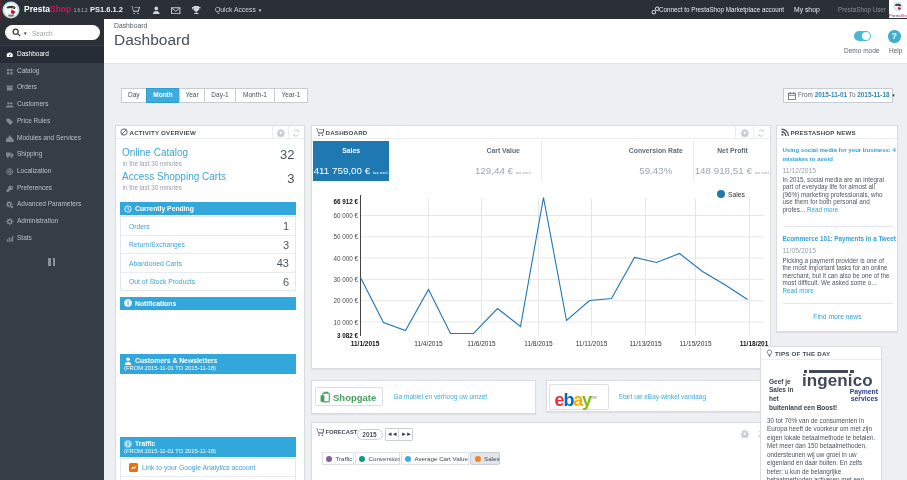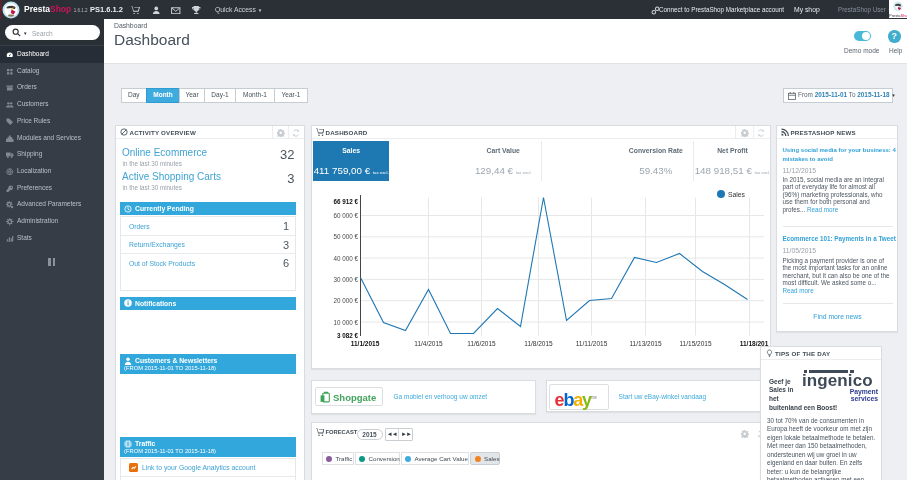--- a/index.html
+++ b/index.html
@@ -216,41 +216,45 @@
     <div style="position:absolute;right:31px;top:0;width:1px;height:13px;background:#ebeef0;"></div>
     <div style="position:absolute;right:14.5px;top:0;width:1px;height:13px;background:#ebeef0;"></div>
     <svg style="position:absolute;right:19px;top:3px" width="8" height="8" viewBox="0 0 16 16" fill="#c6ccd1">
         <path d="M6.5 0h3l.4 2.3 1.7.7L13.5 1.7l2.1 2.1-1.3 1.9.7 1.7 2.3.4v3l-2.3.4-.7 1.7 1.3 1.9-2.1 2.1-1.9-1.3-1.7.7-.4 2.3h-3l-.4-2.3-1.7-.7-1.9 1.3-2.1-2.1 1.3-1.9-.7-1.7L0 9.5v-3l2.3-.4.7-1.7L1.7 2.5 3.8.4l1.9 1.3 1.7-.7zM8 5.2A2.8 2.8 0 108 10.8 2.8 2.8 0 008 5.2z" transform="scale(0.94)"></path>
       </svg>
     <svg style="position:absolute;right:4px;top:3px" width="8" height="8" viewBox="0 0 16 16" fill="none" stroke="#c6ccd1" stroke-width="2">
         <path d="M13.5 5A6 6 0 003 4.5M2.5 11a6 6 0 0010.5.5"></path>
         <path d="M13 1v4h-4M3 15v-4h4" fill="#c6ccd1" stroke="none"></path>
       </svg>
   </div>
-  <div class="abs" style="left:6.5px;top:21.5px;font-size:10px;color:#41a4d3;">Online Ecommerce</div>
+  <div class="abs" style="left:6.5px;top:21.5px;font-size:10px;color:#41a4d3;">Online Catalog</div>
   <div class="abs" style="right:9px;top:21px;font-size:13px;color:#4b545d;">32</div>
   <div class="abs" style="left:7px;top:34.5px;font-size:6.3px;color:#98a1a9;">in the last 30 minutes</div>
-  <div class="abs" style="left:6.5px;top:45.5px;font-size:10px;color:#41a4d3;">Active Shopping Carts</div>
+  <div class="abs" style="left:6.5px;top:45.5px;font-size:10px;color:#41a4d3;">Access Shopping Carts</div>
   <div class="abs" style="right:9px;top:45px;font-size:13px;color:#4b545d;">3</div>
   <div class="abs" style="left:7px;top:58.5px;font-size:6.3px;color:#98a1a9;">in the last 30 minutes</div>
   <div class="banner" style="left:4.5px;top:76.5px;width:176px;height:13px;">
     <svg style="position:absolute;left:4px;top:2.5px" width="8" height="8" viewBox="0 0 16 16" fill="none" stroke="#fff" stroke-width="1.7">
         <circle cx="8" cy="8" r="6.3"></circle>
         <path d="M8 4v4.5l3 1.5"></path>
       </svg>
     <span style="position:absolute;left:15px;top:3px;">Currently Pending</span>
   </div>
   <div class="blist" style="left:4.5px;top:90.5px;width:176px;height:75px;">
     <div class="brow">
         <span class="l">Orders</span>
         <span class="v">1</span>
       </div>
     <div class="brow">
         <span class="l">Return/Exchanges</span>
         <span class="v">3</span>
+      </div>
+    <div class="brow">
+        <span class="l">Abandoned Carts</span>
+        <span class="v">43</span>
       </div>
     <div class="brow">
         <span class="l">Out of Stock Products</span>
         <span class="v">6</span>
       </div>
   </div>
   <div class="banner" style="left:4.5px;top:171px;width:176px;height:13px;">
     <svg style="position:absolute;left:4px;top:2.5px" width="8" height="8" viewBox="0 0 16 16">
         <circle cx="8" cy="8" r="7.6" fill="#fff"></circle>
         <rect x="7" y="6.5" width="2.3" height="6" fill="#32a7db"></rect>

